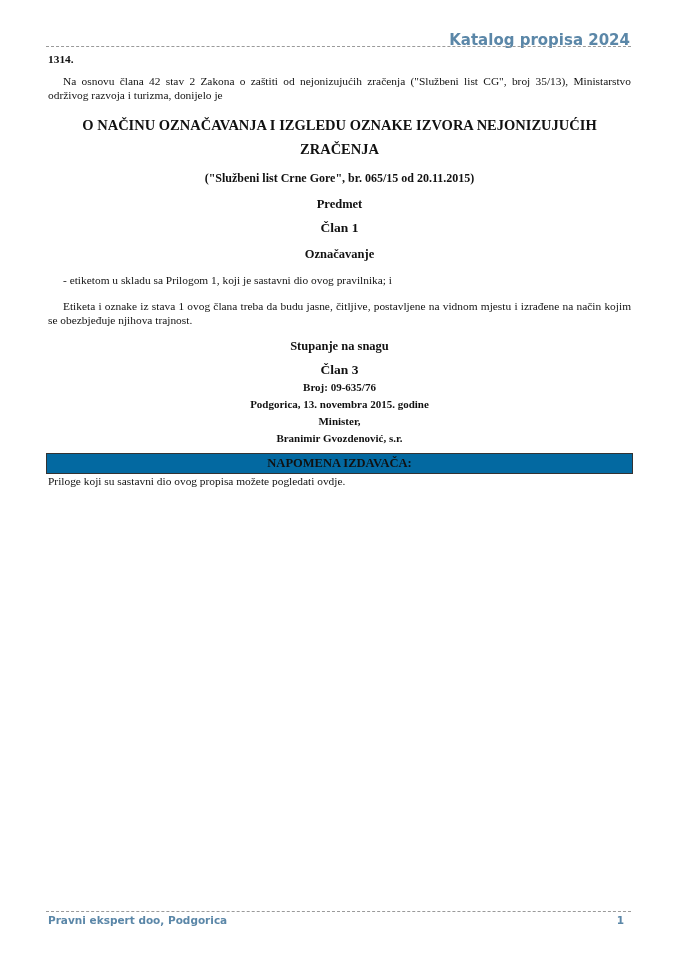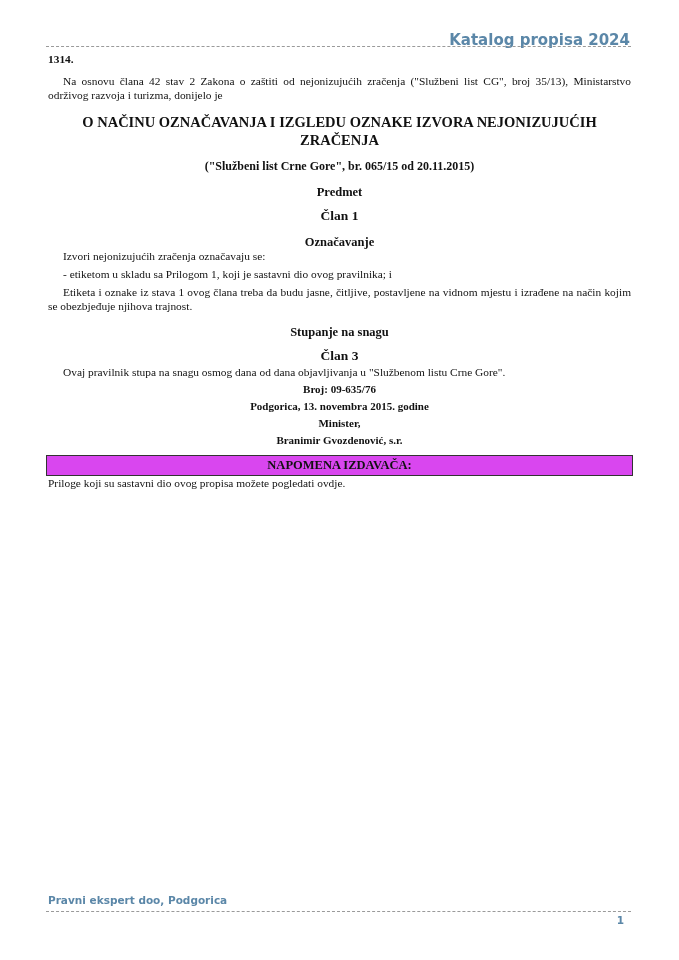--- a/index.html
+++ b/index.html
@@ -6,58 +6,56 @@
     body { width: 679px; height: 960px; position: relative; overflow: hidden;
            font-family: "Liberation Serif", serif; color: #111; }
     .header-title { position: absolute; right: 49px; top: 31px; font-family: "DejaVu Sans", sans-serif;
                     font-weight: bold; font-size: 15px; color: #5b87a8; }
     .header-rule { position: absolute; left: 46px; right: 48px; top: 46px; border-top: 1px dashed #9a9a9a; }
     .content { position: absolute; left: 48px; right: 48px; top: 52px; font-size: 11.4px; line-height: 14px; }
     .num { font-weight: bold; margin: 0 0 8px 0; }
     p { margin: 0; }
     .indent { text-indent: 15px; text-align: justify; }
     .h-pravilnik { font-size: 14.5px; font-weight: bold; text-align: center; margin-top: 13px; line-height: 18px; }
-    .h-title { font-size: 14.5px; font-weight: bold; text-align: center; margin-top: 11px; line-height: 18px; padding: 0 10px; }
+    .h-title { font-size: 14.5px; font-weight: bold; text-align: center; margin-top: 11px; line-height: 24px; padding: 0 10px; }
     .h-gazette { font-size: 12px; font-weight: bold; text-align: center; margin-top: 10px; }
     .h-section { font-size: 12.5px; font-weight: bold; text-align: center; margin-top: 12px; }
     .h-clan { font-size: 13.5px; font-weight: bold; text-align: center; margin-top: 10px; margin-bottom: 2px; }
-    .line { margin-top: 4px; }
+    .line { margin-top: 12px; }
     .sig { font-weight: bold; text-align: center; font-size: 11px; margin-top: 3px; }
     .note-box { margin-top: 8px; margin-left: -2px; margin-right: -2px; border: 1.5px solid #333;
-                background: #d946ef; text-align: center; font-weight: bold; font-size: 12.5px; padding: 2px 0 3px 0; }
+                background: #0369a1; text-align: center; font-weight: bold; font-size: 12.5px; padding: 2px 0 3px 0; }
     .note-text { margin-top: 0; font-family: Liberation Serif, serif; }
     .footer-rule { position: absolute; left: 46px; right: 48px; top: 911px; border-top: 1px dashed #9a9a9a; }
-    .footer-left { position: absolute; left: 48px; top: 894px; font-family: "DejaVu Sans", sans-serif;
+    .footer-left { position: absolute; left: 48px; top: 914px; font-family: "DejaVu Sans", sans-serif;
                    font-weight: bold; font-size: 10.5px; color: #5b87a8; }
     .footer-right { position: absolute; right: 55px; top: 914px; font-family: "DejaVu Sans", sans-serif;
                     font-weight: bold; font-size: 10.5px; color: #5b87a8; }
   </style>
 </head>
 <body>
 
 <div class="header-title">Katalog propisa 2024</div>
 <div class="header-rule"></div>
 
 <div class="content">
   <p class="num">1314.</p>
   <p class="indent">Na osnovu člana 42 stav 2 Zakona o zaštiti od nejonizujućih zračenja ("Službeni list CG", broj 35/13), Ministarstvo održivog razvoja i turizma, donijelo je</p>
   <div class="h-title">O NAČINU OZNAČAVANJA I IZGLEDU OZNAKE IZVORA NEJONIZUJUĆIH ZRAČENJA</div>
   <div class="h-gazette">("Službeni list Crne Gore", br. 065/15 od 20.11.2015)</div>
 
   <div class="h-section">Predmet</div>
   <div class="h-clan">Član 1</div>
 
   <div class="h-section">Označavanje</div>
-  <p class="indent">Izvori nejonizujućih zračenja označavaju se:</p>
   <p class="indent line">- etiketom u skladu sa Prilogom 1, koji je sastavni dio ovog pravilnika; i</p>
   <p class="indent line">Etiketa i oznake iz stava 1 ovog člana treba da budu jasne, čitljive, postavljene na vidnom mjestu i izrađene na način kojim se obezbjeđuje njihova trajnost.</p>
 
   <div class="h-section">Stupanje na snagu</div>
   <div class="h-clan">Član 3</div>
-  <p class="indent">Ovaj pravilnik stupa na snagu osmog dana od dana objavljivanja u "Službenom listu Crne Gore".</p>
 
   <div class="sig">Broj: 09-635/76</div>
   <div class="sig">Podgorica, 13. novembra 2015. godine</div>
   <div class="sig">Minister,</div>
   <div class="sig">Branimir Gvozdenović, s.r.</div>
 
   <div class="note-box">NAPOMENA IZDAVAČA:</div>
   <p class="note-text">Priloge koji su sastavni dio ovog propisa možete pogledati ovdje.</p>
 </div>
 

